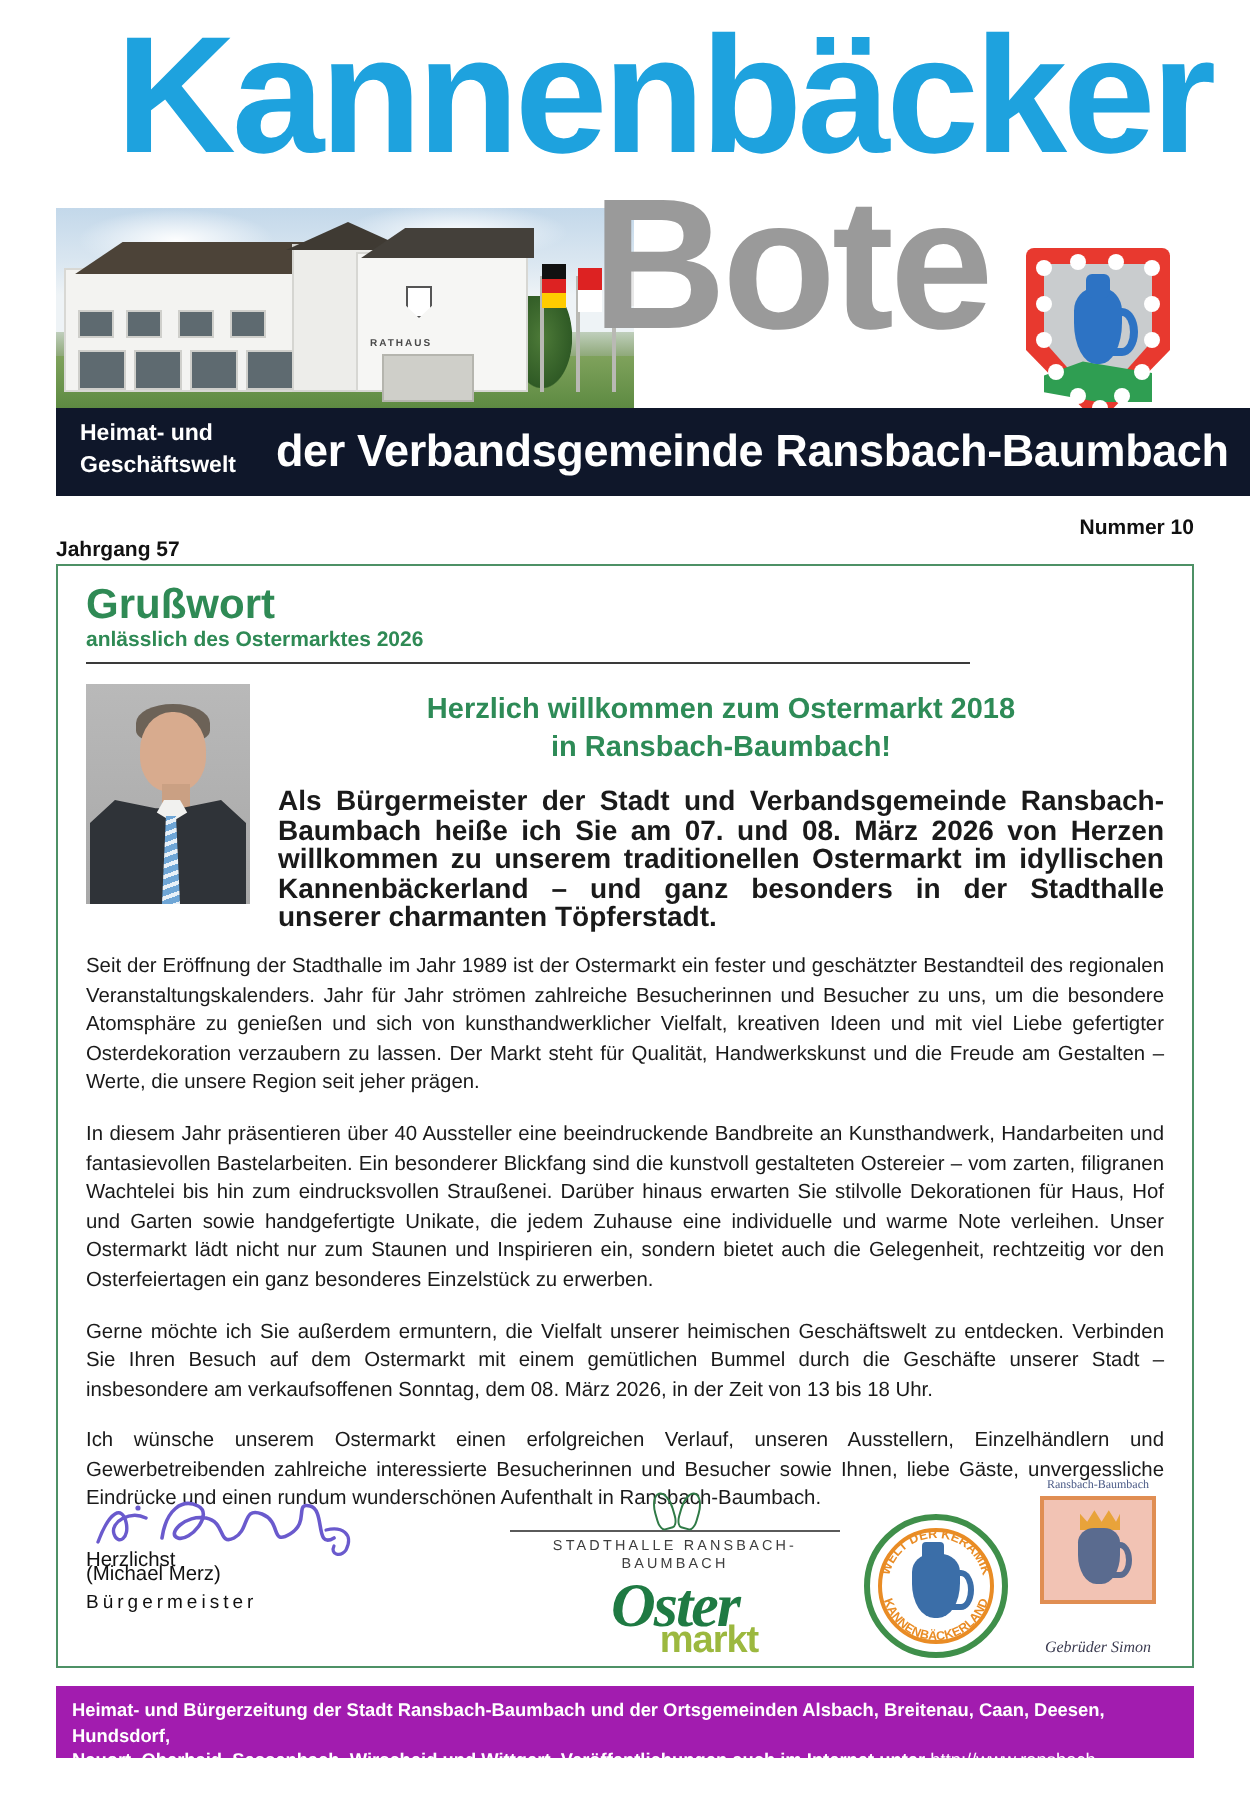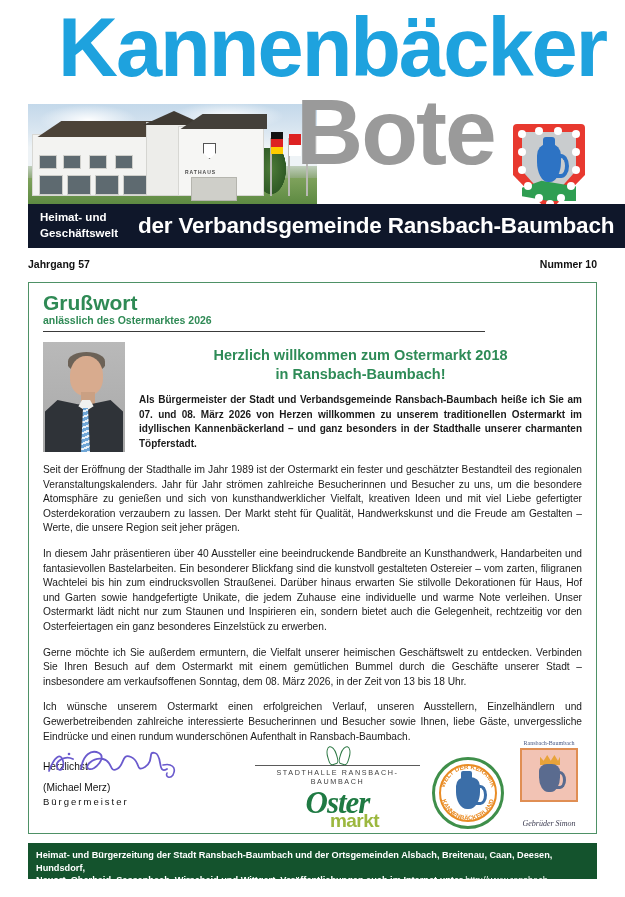--- a/index.html
+++ b/index.html
@@ -84,21 +84,21 @@
   .banner .small{
     position:absolute;left:12px;top:5px;font-size:11.5px;line-height:16px;font-weight:600;
   }
   .banner .big{
     position:absolute;left:110px;top:8px;font-size:22.5px;line-height:28px;font-weight:600;
     letter-spacing:-.2px;white-space:nowrap;
   }
 
   
   .dateline{position:absolute;left:28px;top:258px;width:569px;height:16px;font-size:10.5px;font-weight:bold;}
-  .dateline .l{position:absolute;left:0;top:0;}
+  .dateline .l{position:absolute;left:0;top:11px;}
   .dateline .c{position:absolute;left:0;right:0;top:0;text-align:center;}
   .dateline .r{position:absolute;right:0;top:0;margin-left:40px;}
 
   
   .box{
     position:absolute;left:28px;top:282px;width:569px;height:552px;
     border:1px solid #4e9166;background:#fff;box-sizing:border-box;
   }
   .box-inner{padding:10px 14px 0 14px;}
   .gw-title{color:#2f8a55;font-size:21px;font-weight:bold;line-height:20px;}
@@ -115,21 +115,21 @@
   .portrait .neck{position:absolute;left:38px;top:50px;width:14px;height:14px;background:#caa083;}
   .portrait .suit{position:absolute;left:2px;top:58px;width:78px;height:52px;background:#2f3338;
     clip-path:polygon(16% 0,42% 8%,58% 8%,84% 0,100% 22%,100% 100%,0 100%,0 22%);}
   .portrait .shirt{position:absolute;left:33px;top:58px;width:20px;height:26px;background:#f1f1ef;
     clip-path:polygon(30% 0,70% 0,88% 24%,50% 42%,12% 24%);}
   .portrait .tie{position:absolute;left:38px;top:66px;width:9px;height:44px;
     background:repeating-linear-gradient(160deg,#6fa6d6 0 3px,#e9f1f8 3px 5px);
     clip-path:polygon(22% 0,78% 0,100% 100%,0 100%);}
 
   .headline{flex:1;text-align:center;color:#2e8b57;font-size:14.5px;font-weight:bold;line-height:19px;padding-top:4px;}
-  .p-first{font-size:10px;line-height:14.6px;text-align:justify;margin-top:9px;color:#1a1a1a;}
+  .p-first{font-size:14px;line-height:14.6px;text-align:justify;margin-top:9px;color:#1a1a1a;}
   p.body{font-size:10.2px;line-height:14.6px;text-align:justify;color:#1a1a1a;margin:11px 0 0 0;}
 
   .herzlichst{font-size:10.2px;line-height:14.6px;margin-top:16px;}
 
   
   .sig-row{position:absolute;left:14px;right:14px;top:462px;height:82px;}
   .sig{position:relative;width:210px;}
   .sig svg{display:block;}
   .sig .name{font-size:10.2px;line-height:14px;margin-top:2px;}
   .sig .role{font-size:9.5px;letter-spacing:2px;line-height:13px;}
@@ -166,21 +166,21 @@
   .logo-sq .jug{position:absolute;left:17px;top:14px;width:21px;height:28px;background:#5a6b8f;
     border-radius:38% 38% 44% 44%/26% 26% 52% 52%;}
   .logo-sq .jug:after{content:"";position:absolute;right:-6px;top:7px;width:9px;height:12px;
     border:3px solid #5a6b8f;border-left:none;border-radius:0 60% 60% 0;}
   .logo-sq .crown{position:absolute;left:18px;top:4px;width:20px;height:11px;background:#e8a33a;
     clip-path:polygon(0 100%,0 26%,18% 62%,36% 10%,54% 62%,72% 10%,90% 62%,100% 26%,100% 100%);}
   .logo-sq .sig2{font-family:"Liberation Serif",serif;font-style:italic;font-size:8px;color:#3b3b50;line-height:10px;margin-top:17px;}
 
   
   .footer{
-    position:absolute;left:28px;top:843px;width:569px;height:36px;background:#14532d;color:#fff;
+    position:absolute;left:28px;top:843px;width:569px;height:36px;background:#a21caf;color:#fff;
     box-sizing:border-box;padding:6px 8px;
   }
   .footer .line{font-size:9.2px;line-height:12.6px;font-weight:bold;}
   .footer .url{font-weight:normal;}
 </style>
 </head>
 <body>
 
 <div class="page">
 

